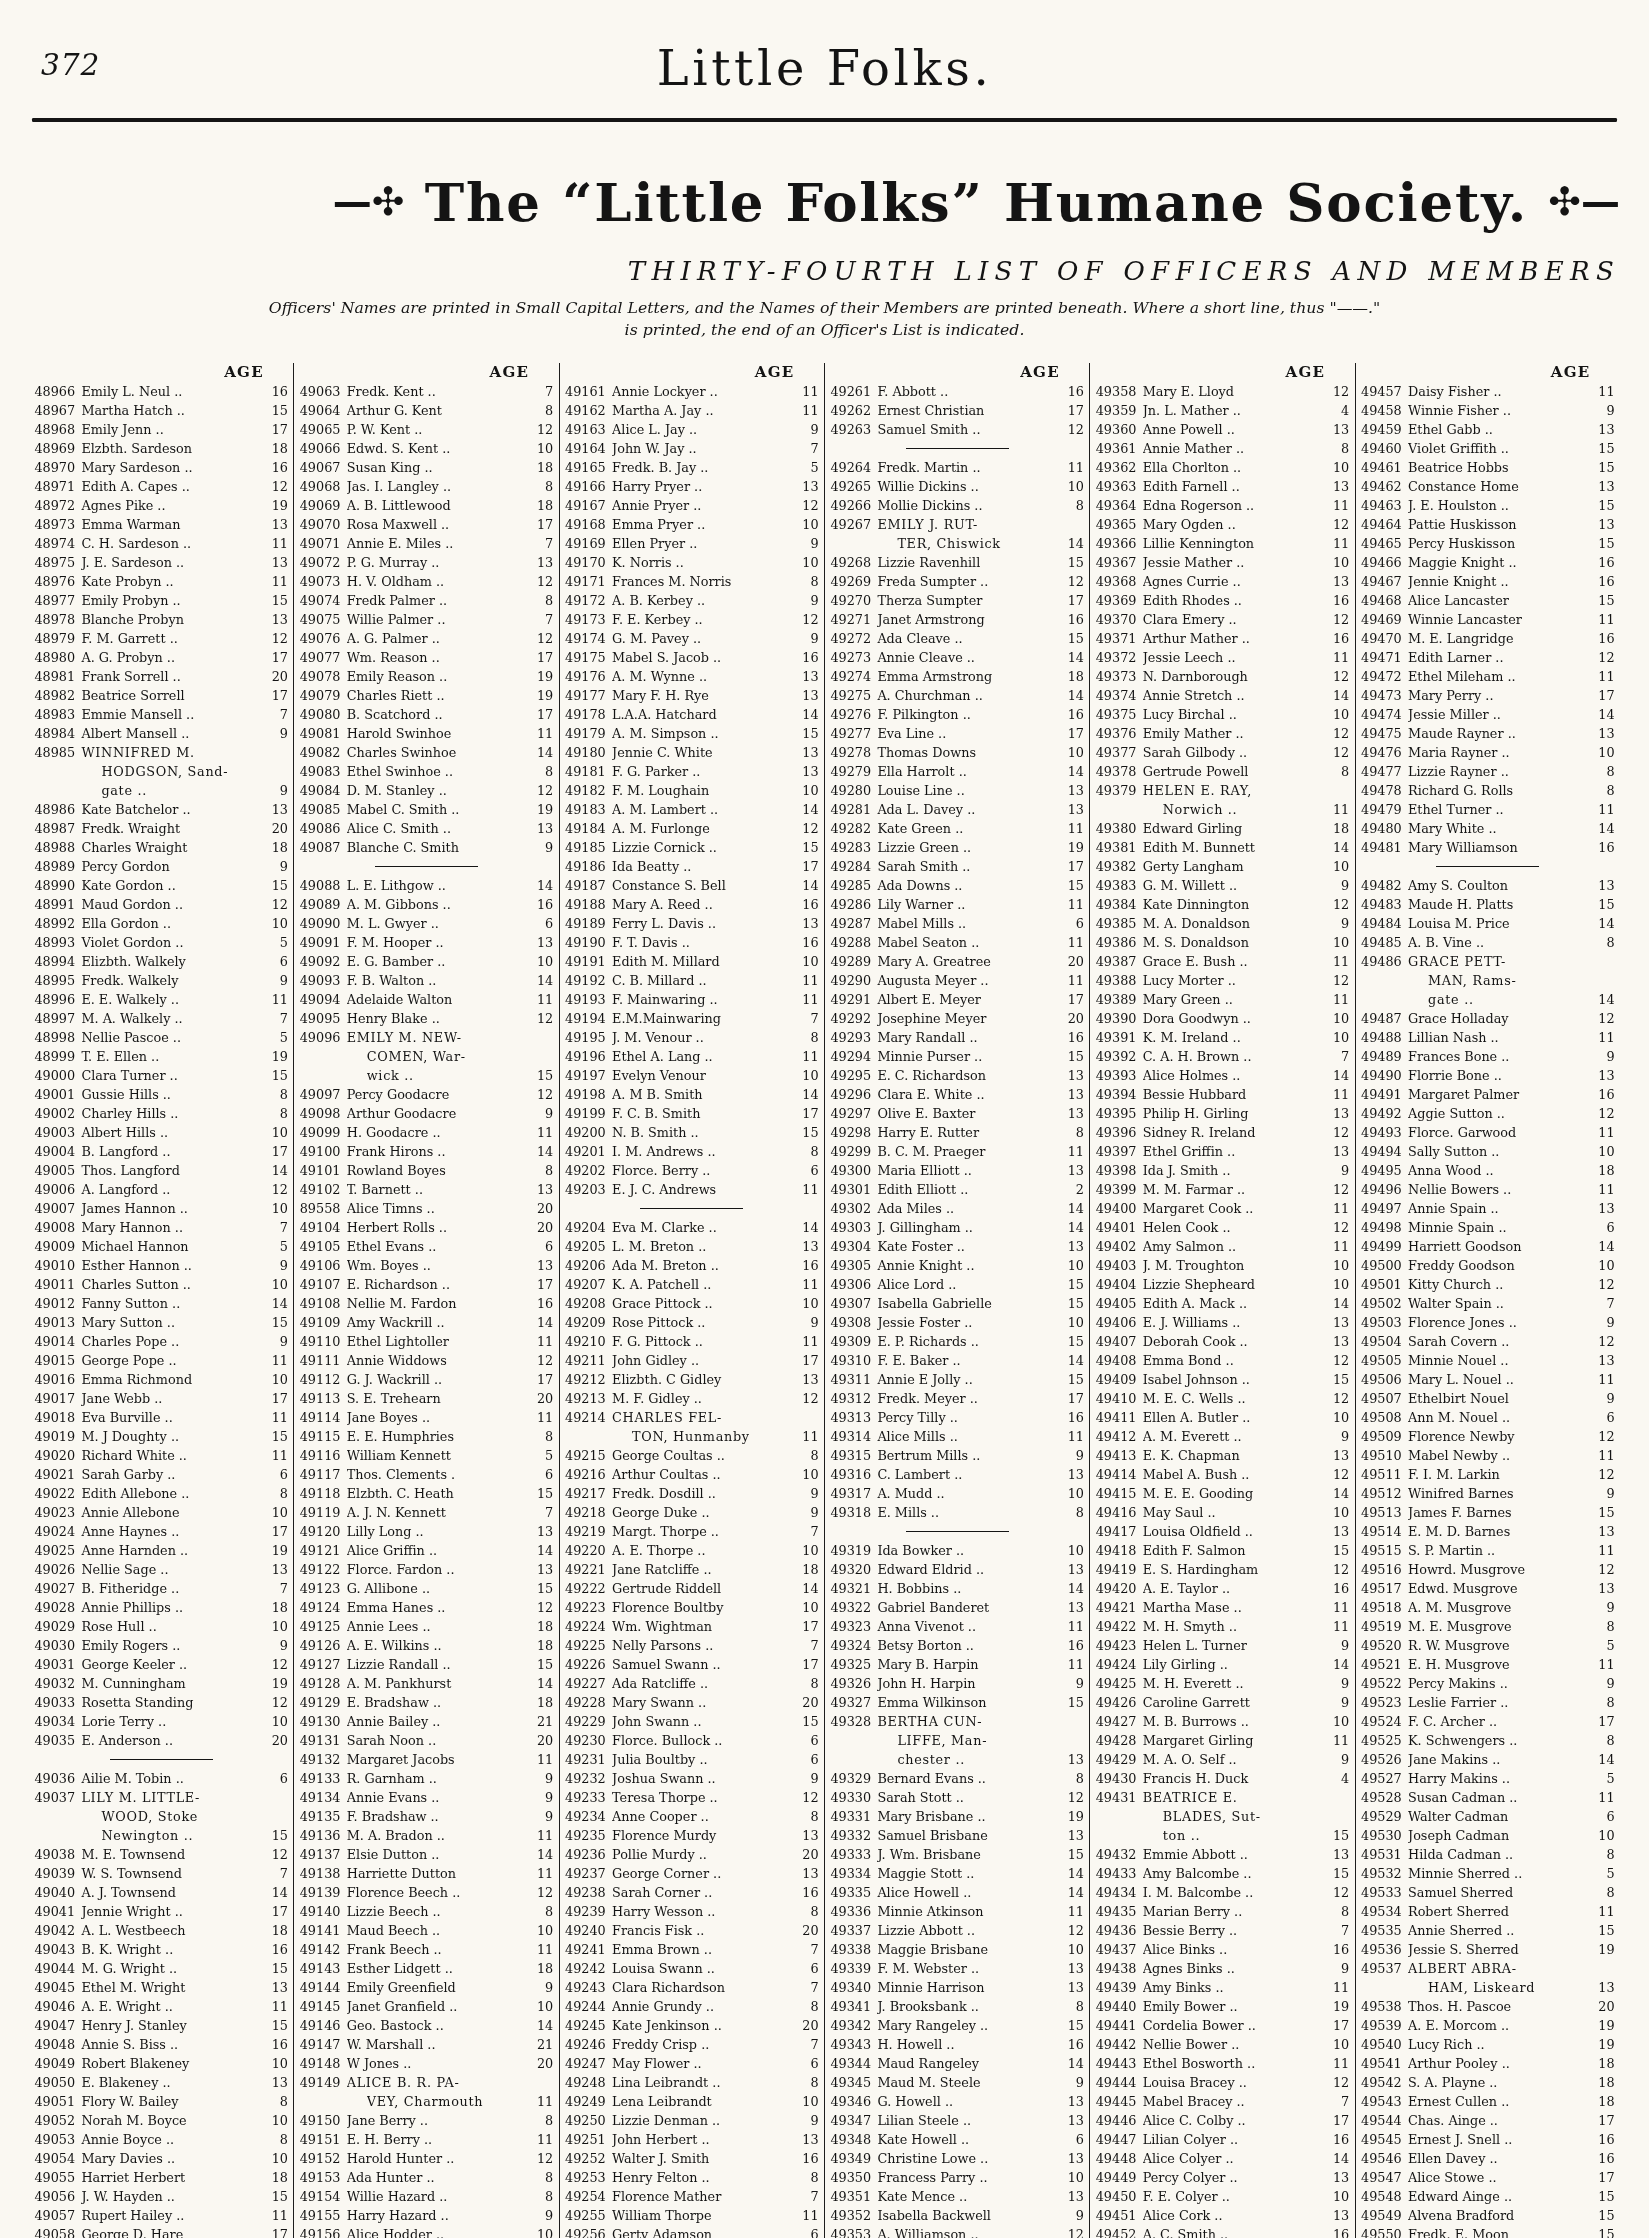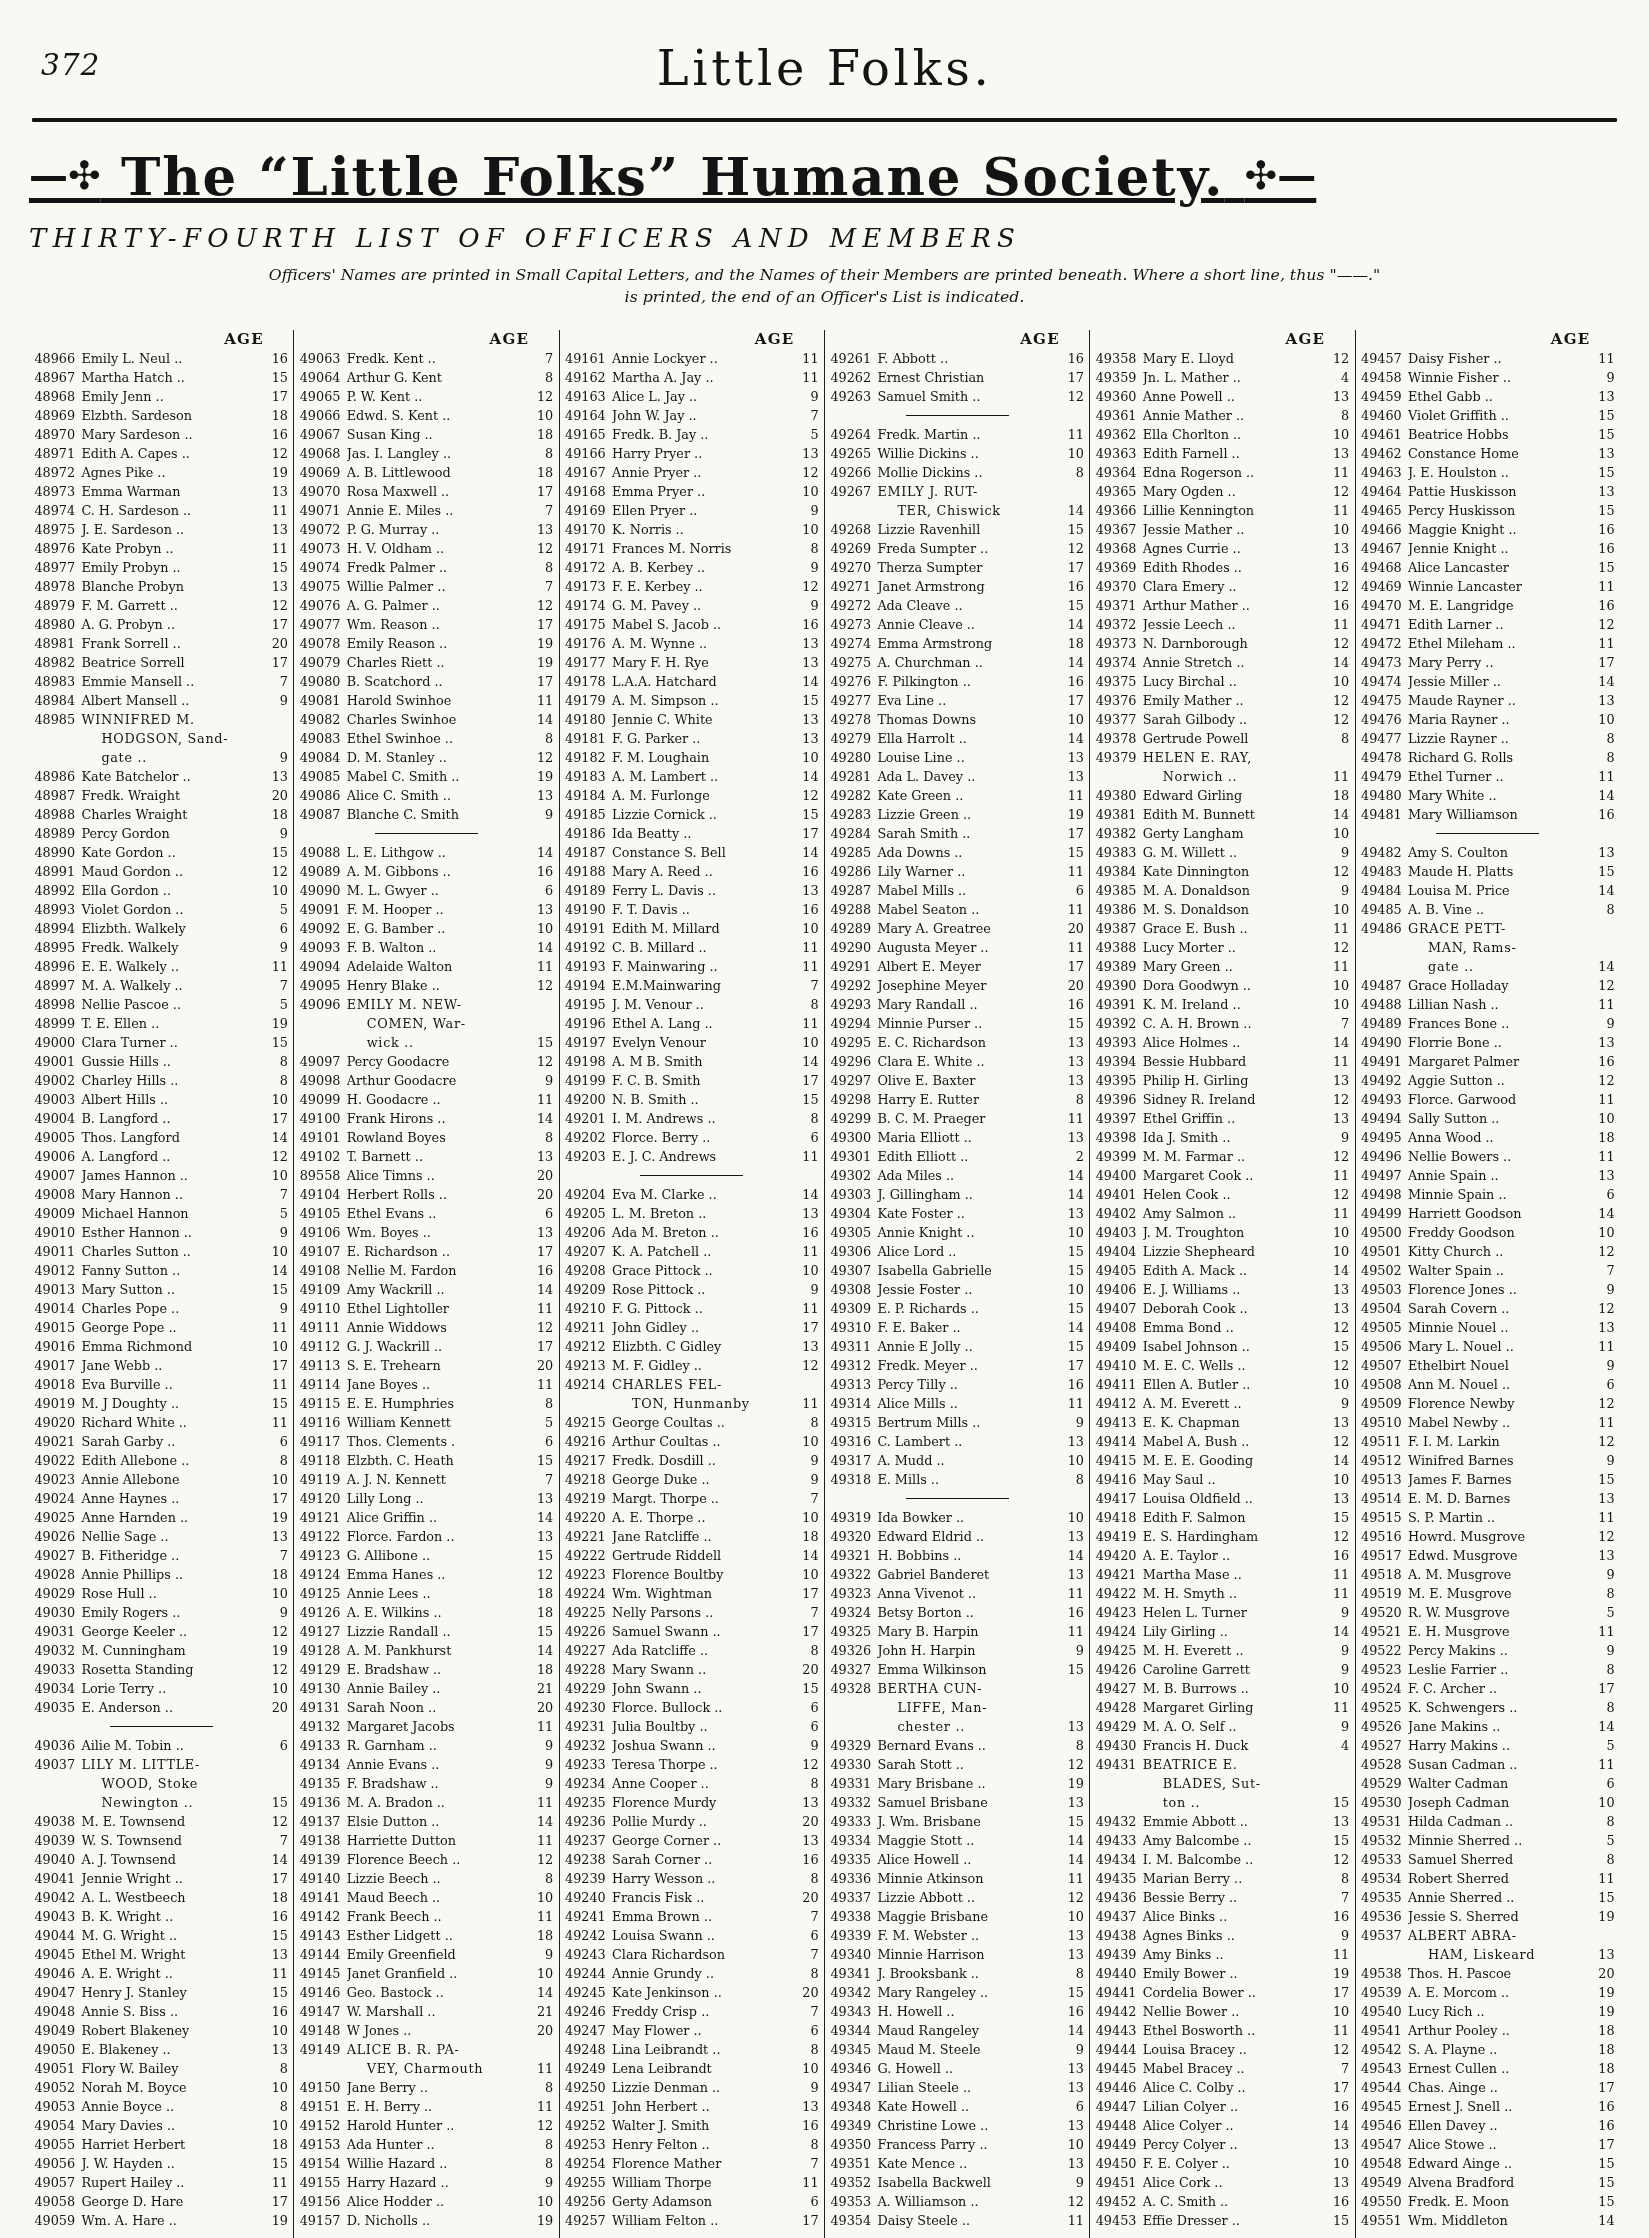--- a/index.html
+++ b/index.html
@@ -7,23 +7,23 @@
     width:1649px;height:2338px;
     background:#faf8f2;color:#141414;
     font-family:"DejaVu Serif", serif;
     -webkit-font-smoothing:antialiased;
   }
   .page{padding:27px 29px 0 29px;position:relative;}
   .masthead{position:relative;height:76px;}
   .page-number{position:absolute;left:12px;top:20.6px;font-size:29.6px;font-style:italic;letter-spacing:0.9px;}
   .magazine-title{text-align:center;font-size:48px;letter-spacing:3.6px;padding-top:12.5px;}
   .head-rule{height:3.6px;background:#151515;margin:15px 2.7px 0 2.7px;border-radius:1.3px;}
-  .society-title{text-align:left;font-size:53px;font-weight:bold;margin-top:23px;letter-spacing:1.8px;white-space:nowrap;text-decoration:underline;}
+  .society-title{text-align:right;font-size:53px;font-weight:bold;margin-top:49px;letter-spacing:1.8px;white-space:nowrap;}
   .society-title .orn{font-family:"DejaVu Sans",sans-serif;font-size:39px;vertical-align:6.3px;letter-spacing:0;}
-  .list-subtitle{text-align:left;font-style:italic;font-size:26px;letter-spacing:6.3px;margin-top:16px;white-space:nowrap;}
+  .list-subtitle{text-align:right;font-style:italic;font-size:26px;letter-spacing:6.3px;margin-top:23px;white-space:nowrap;}
   .note{text-align:center;font-style:italic;font-size:15.7px;margin-top:11px;line-height:1.45;}
   .columns{display:flex;margin-top:20.6px;border-bottom:4.5px solid #151515;padding-bottom:11.6px;min-height:1939px;}
   .col{flex:1;padding:0 5.4px;min-width:0;}
   .col + .col{border-left:1.3px solid #1d1d1d;}
   .age-head{text-align:right;padding-right:24px;font-size:15px;font-weight:bold;letter-spacing:1.3px;line-height:19px;}
   .row{display:flex;line-height:19px;font-size:12.8px;white-space:nowrap;}
   .num{width:47px;flex:none;}
   .indent{width:67px;flex:none;}
   .name{flex:1;min-width:0;overflow:hidden;}
   .age{width:25px;flex:none;text-align:right;}

